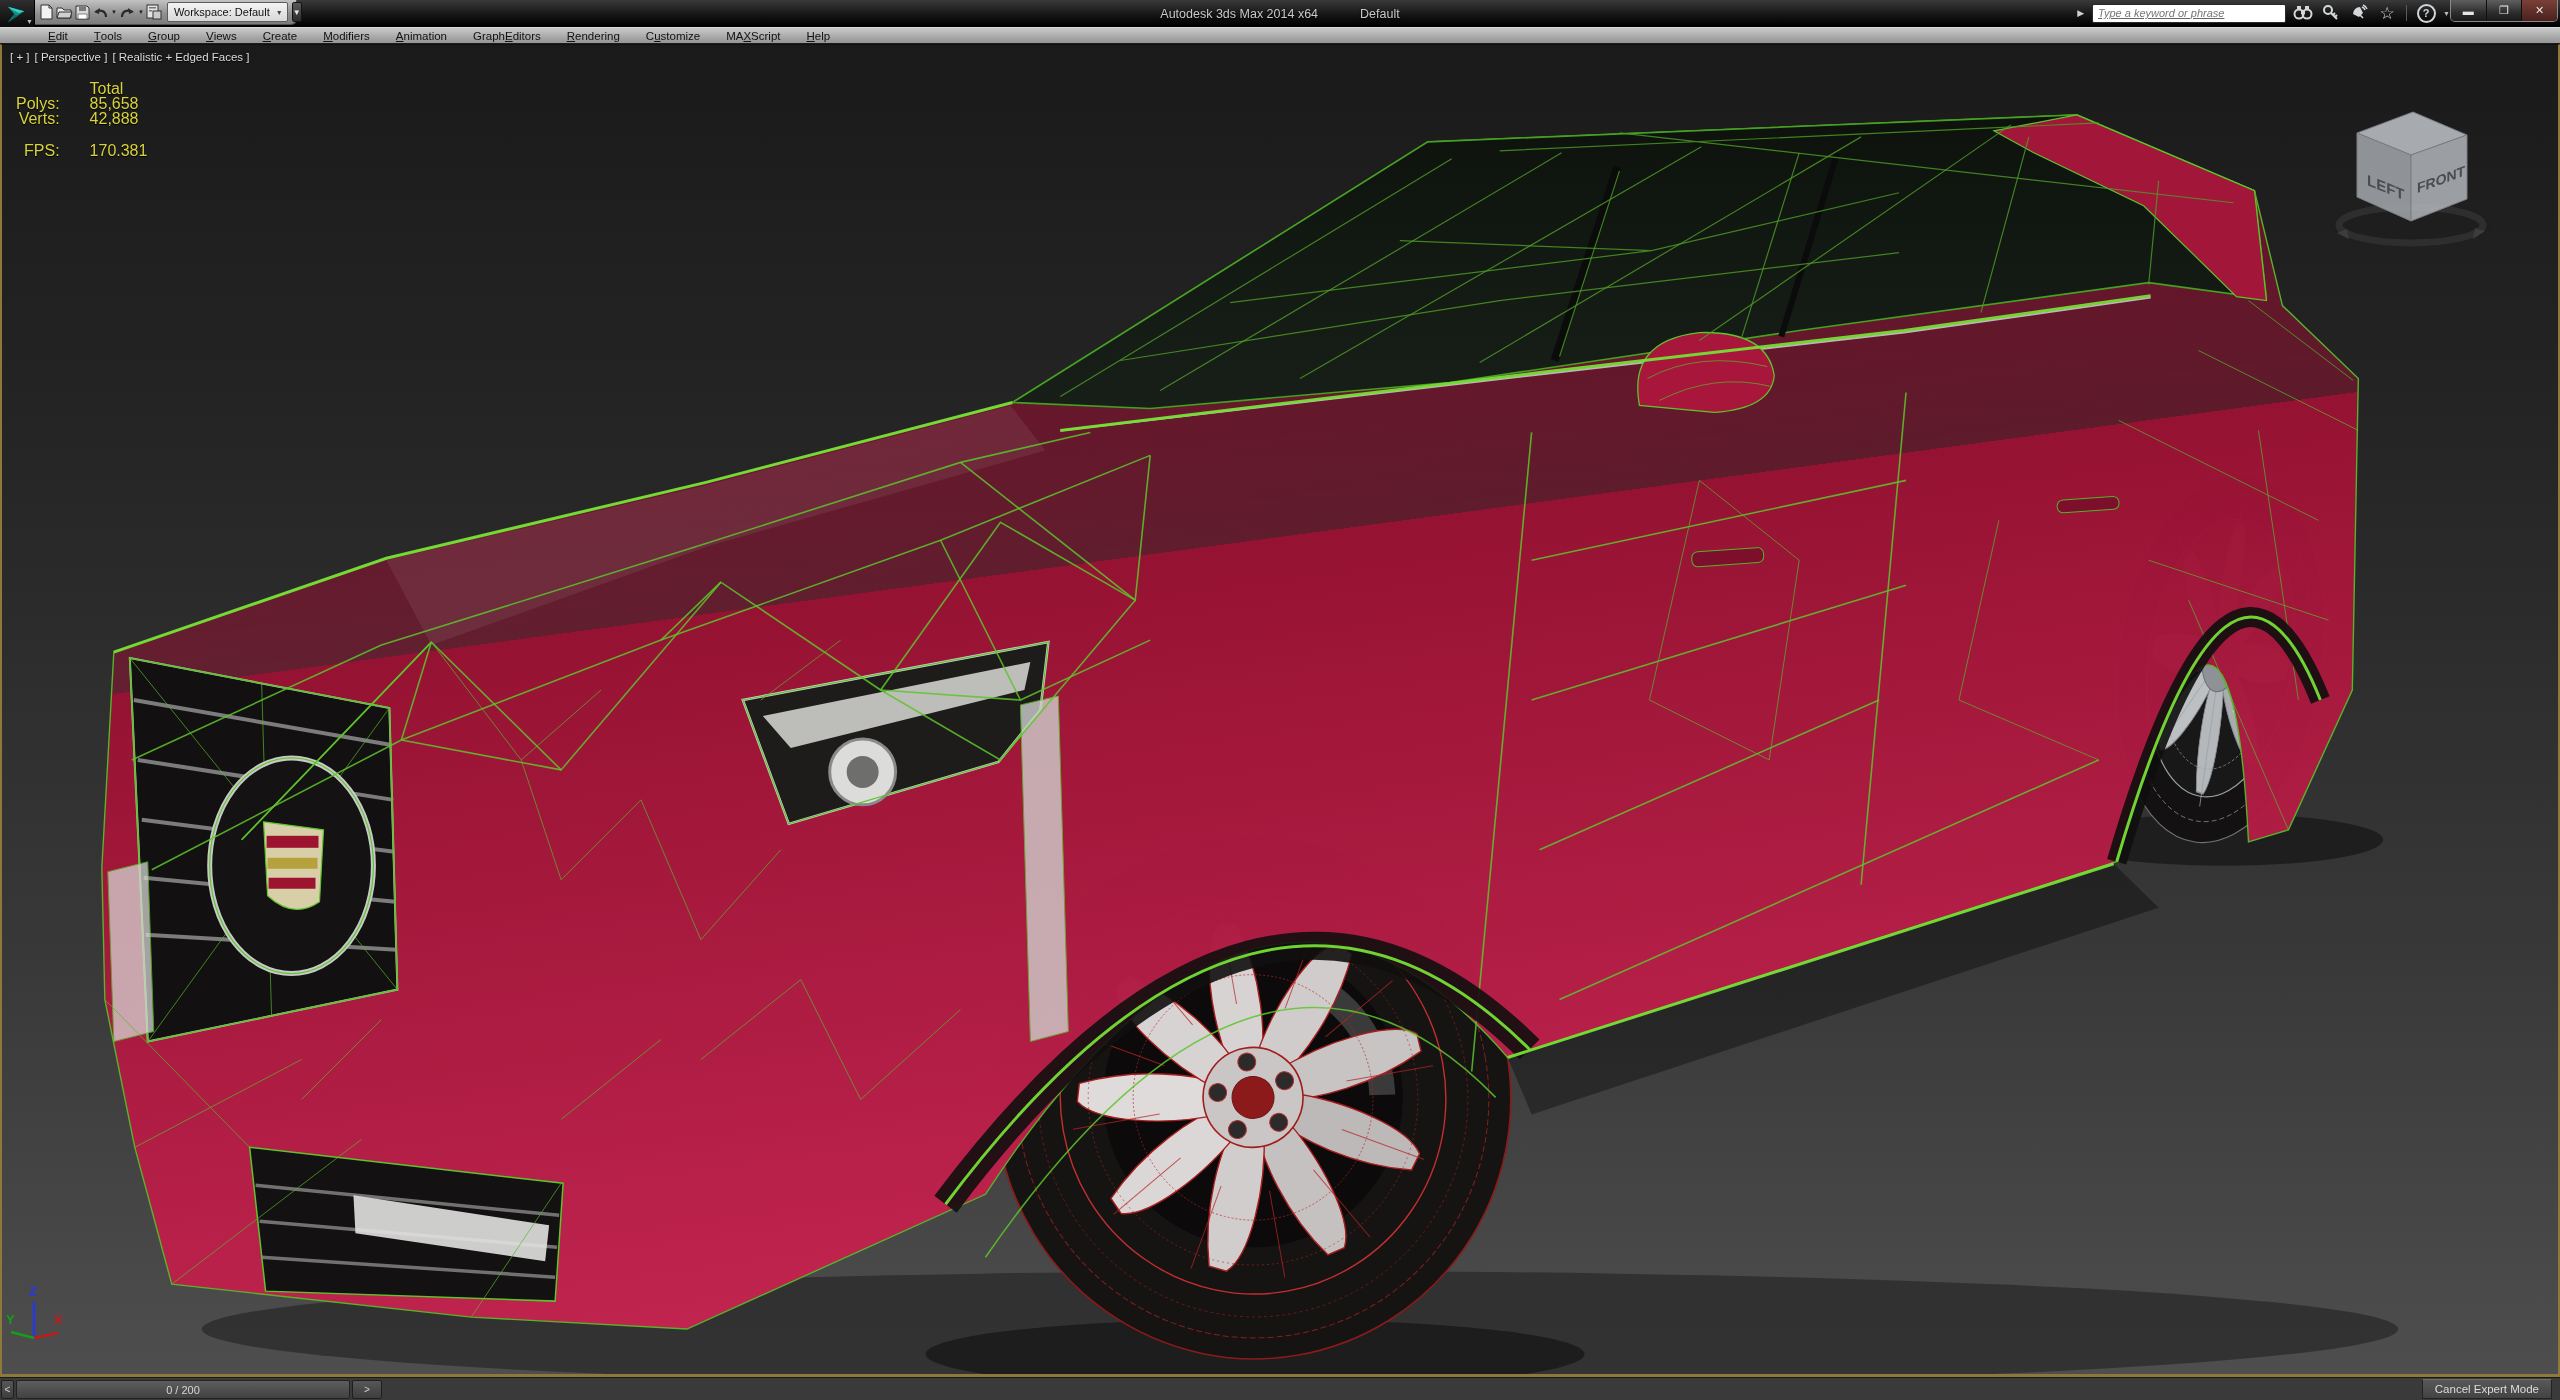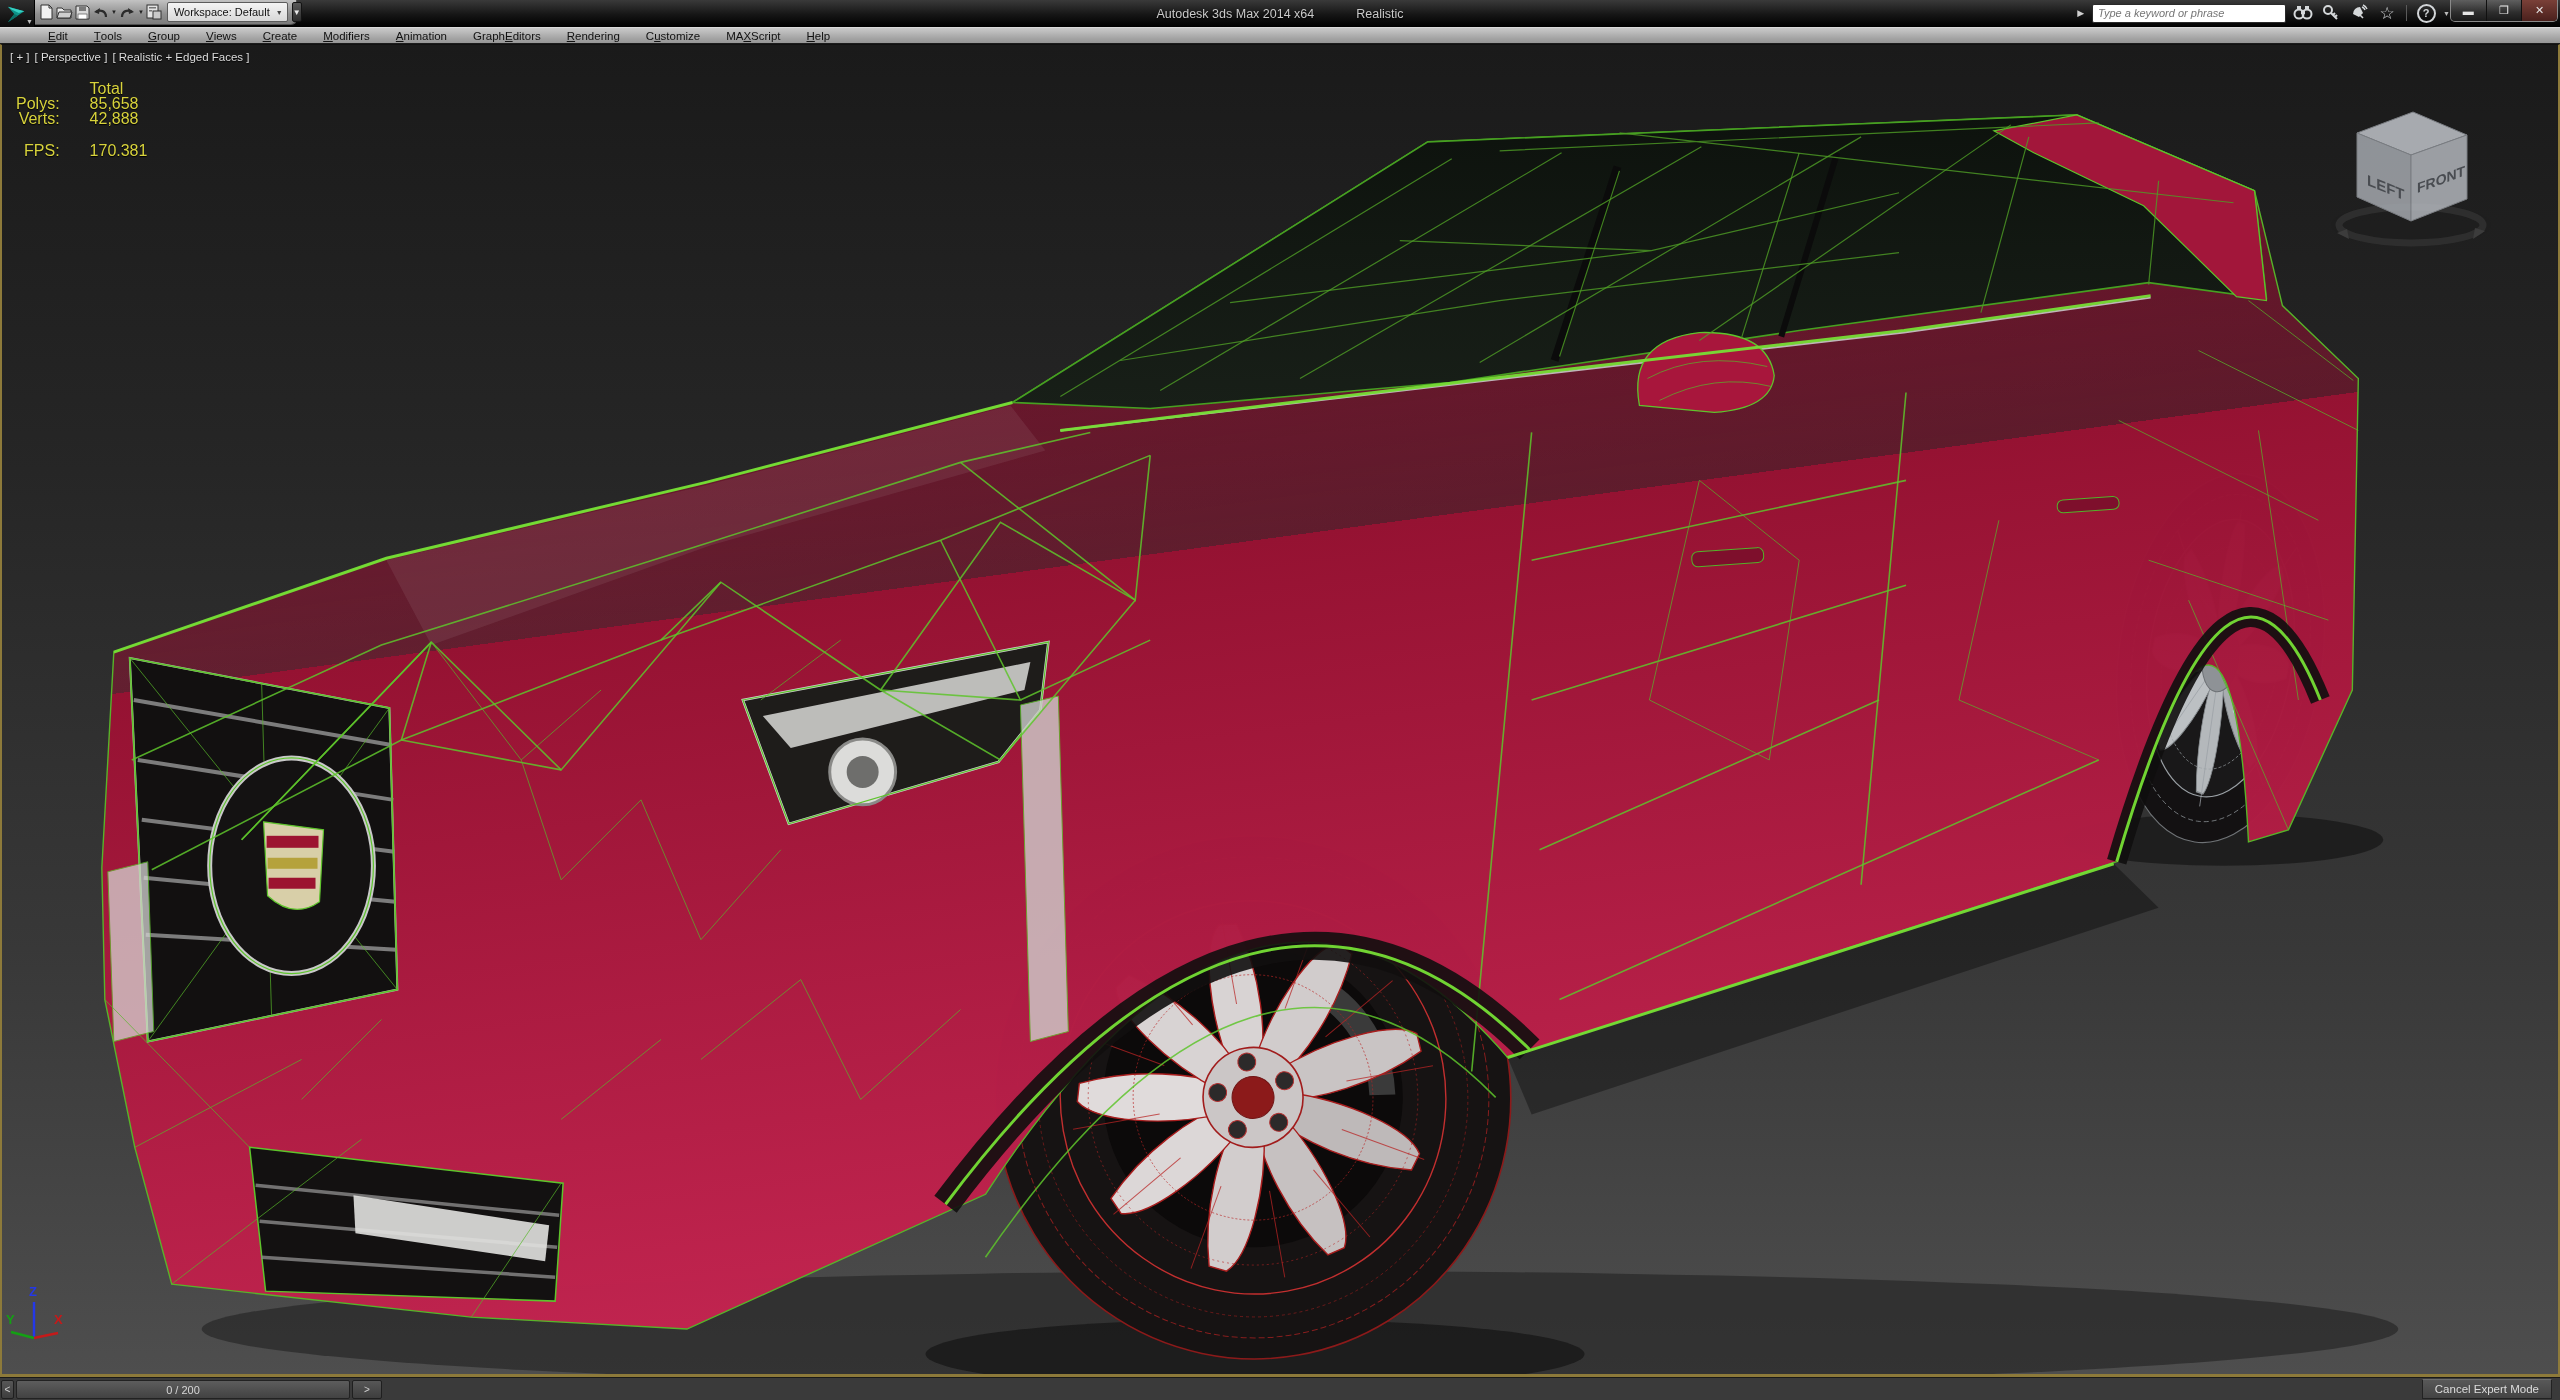--- a/index.html
+++ b/index.html
@@ -28,21 +28,21 @@
   .ws-btn{width:15px;height:18px;margin-left:2px;background:linear-gradient(#585858,#2c2c2c);
     border:1px solid #141414;border-radius:2px;color:#e8e8e8;font-size:8px;font-weight:bold;
     display:flex;align-items:center;justify-content:center;}
   .title-center{position:absolute;left:0;right:0;top:0;height:27px;display:flex;
     align-items:center;justify-content:center;gap:42px;pointer-events:none;}
   .title-center span{font-size:12.5px;color:#c9c9c9;text-shadow:0 1px 2px #000;}
   
   .tb-right{position:absolute;right:110px;top:0;height:26px;display:flex;align-items:center;gap:6px;}
   .flyout-arrow{color:#cfcfcf;font-size:9px;margin-right:2px;}
   .search-box{width:182px;height:17px;background:#fff;border:1px solid #2a2a2a;border-radius:2px;
-    font-style:italic;font-size:11px;color:#666;padding:0 5px;font-family:"Liberation Sans",sans-serif;}
+    font-style:italic;font-size:11px;color:#666;padding:0 5px;font-family:"Liberation Sans",sans-serif;text-decoration:underline;}
   .tb-ico{width:22px;height:22px;display:flex;align-items:center;justify-content:center;}
   .tb-sep{width:1px;height:16px;background:#5a5a5a;margin:0 2px;}
   .help-circle{width:15px;height:15px;border-radius:50%;border:2px solid #d2d5d8;color:#d2d5d8;
     font-size:11px;font-weight:bold;display:flex;align-items:center;justify-content:center;}
   .help-dd{color:#bbb;font-size:7px;}
   .win-controls{position:absolute;right:2px;top:0;width:106px;height:21px;display:flex;
     border:1px solid #8a8a8a;border-top:none;border-radius:0 0 5px 5px;overflow:hidden;
     background:linear-gradient(#6a6a6a,#222 60%,#111);}
   .win-btn{flex:1;display:flex;align-items:center;justify-content:center;color:#e5e5e5;
     font-size:11px;border-right:1px solid #101010;background:linear-gradient(#55555588,#22222288);}
@@ -155,21 +155,21 @@
       </div>
       <div class="ws-combo">
         <span>Workspace: Default</span>
         <span class="caret">▼</span>
       </div>
       <div class="ws-btn">▼</div>
     </div>
 
     <div class="title-center">
       <span>Autodesk 3ds Max  2014 x64</span>
-      <span>Realistic</span>
+      <span>Default</span>
     </div>
 
     <div class="tb-right">
       <span class="flyout-arrow">▶</span>
       <input class="search-box" placeholder="Type a keyword or phrase" style="">
       <div class="tb-ico">
         <svg width="20" height="16" viewBox="0 0 20 16">
           <circle cx="6" cy="9" r="4.5" fill="none" stroke="#d5d8da" stroke-width="2"></circle>
           <circle cx="14" cy="9" r="4.5" fill="none" stroke="#d5d8da" stroke-width="2"></circle>
           <rect x="8" y="6" width="4" height="3" fill="#d5d8da"></rect>

